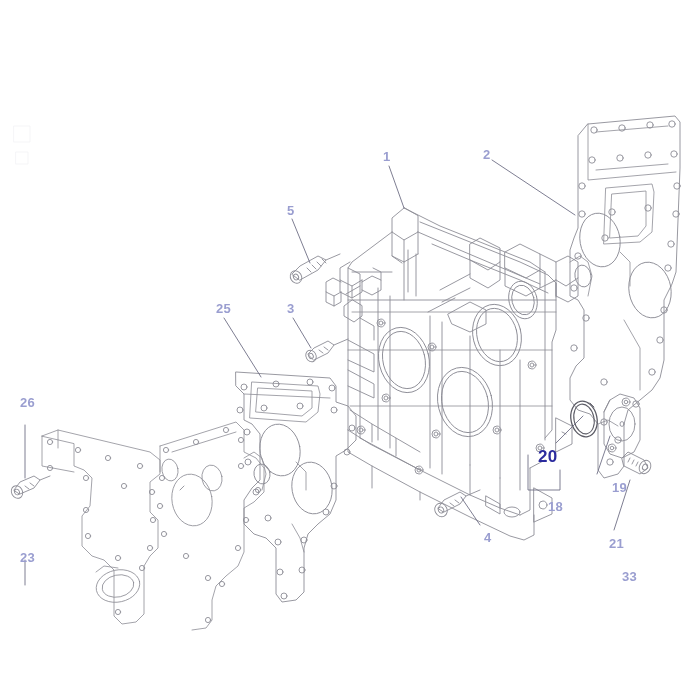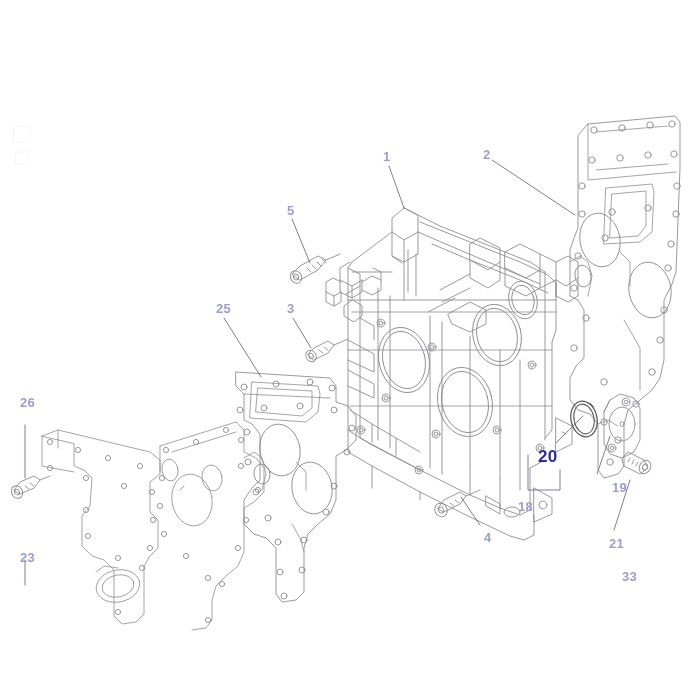--- a/index.html
+++ b/index.html
@@ -407,19 +407,19 @@
   <div id="callout-layer">
       <div class="callout" style="left: 383px; top: 150px;">1</div>
       <div class="callout" style="left: 483px; top: 148px;">2</div>
       <div class="callout" style="left: 287px; top: 204px;">5</div>
       <div class="callout" style="left: 216px; top: 302px;">25</div>
       <div class="callout" style="left: 287px; top: 302px;">3</div>
       <div class="callout" style="left: 20px; top: 396px;">26</div>
       <div class="callout selected" style="left: 538px; top: 448px;">20</div>
       <div class="callout" style="left: 612px; top: 481px;">19</div>
       <div class="callout" style="left: 609px; top: 537px;">21</div>
-      <div class="callout" style="left: 518px; top: 500px; text-align: center;">18</div>
+      <div class="callout" style="left: 548px; top: 500px; text-align: center;">18</div>
       <div class="callout" style="left: 484px; top: 531px;">4</div>
       <div class="callout" style="left: 20px; top: 551px;">23</div>
       <div class="callout" style="left: 606px; top: 570px; margin-left: 16px;">33</div>
     </div>
 
 </div>
 
 </body></html>

